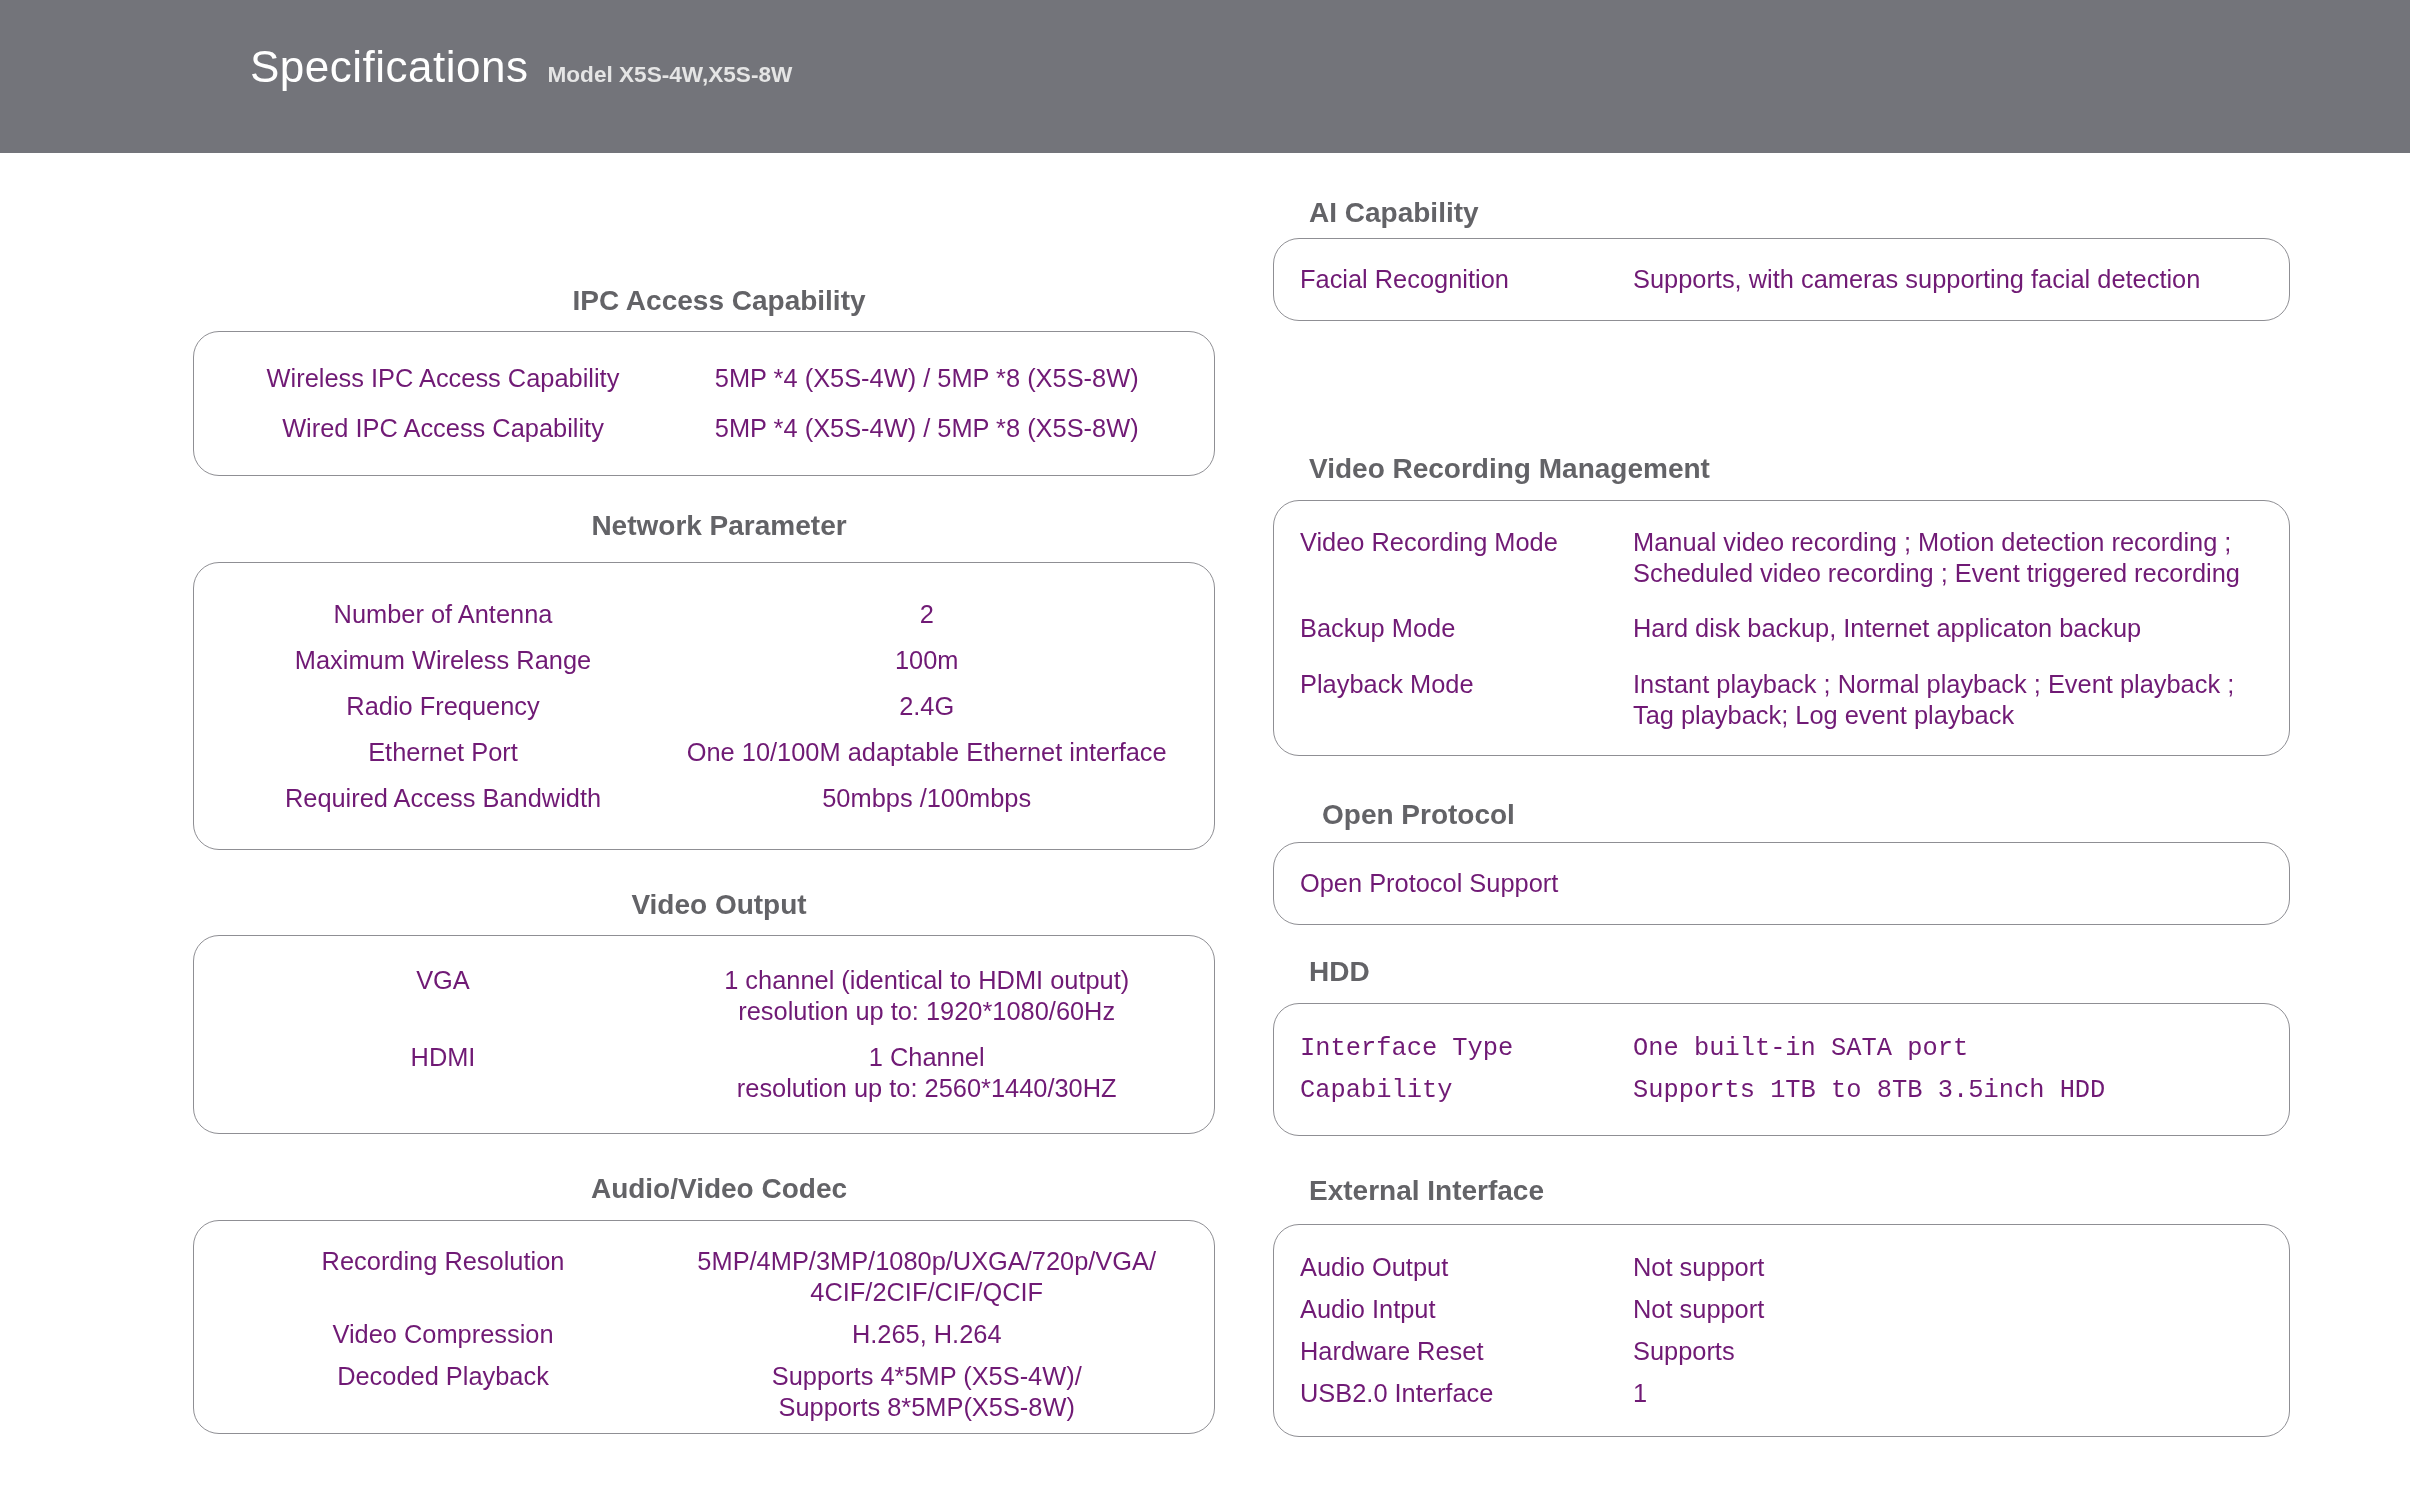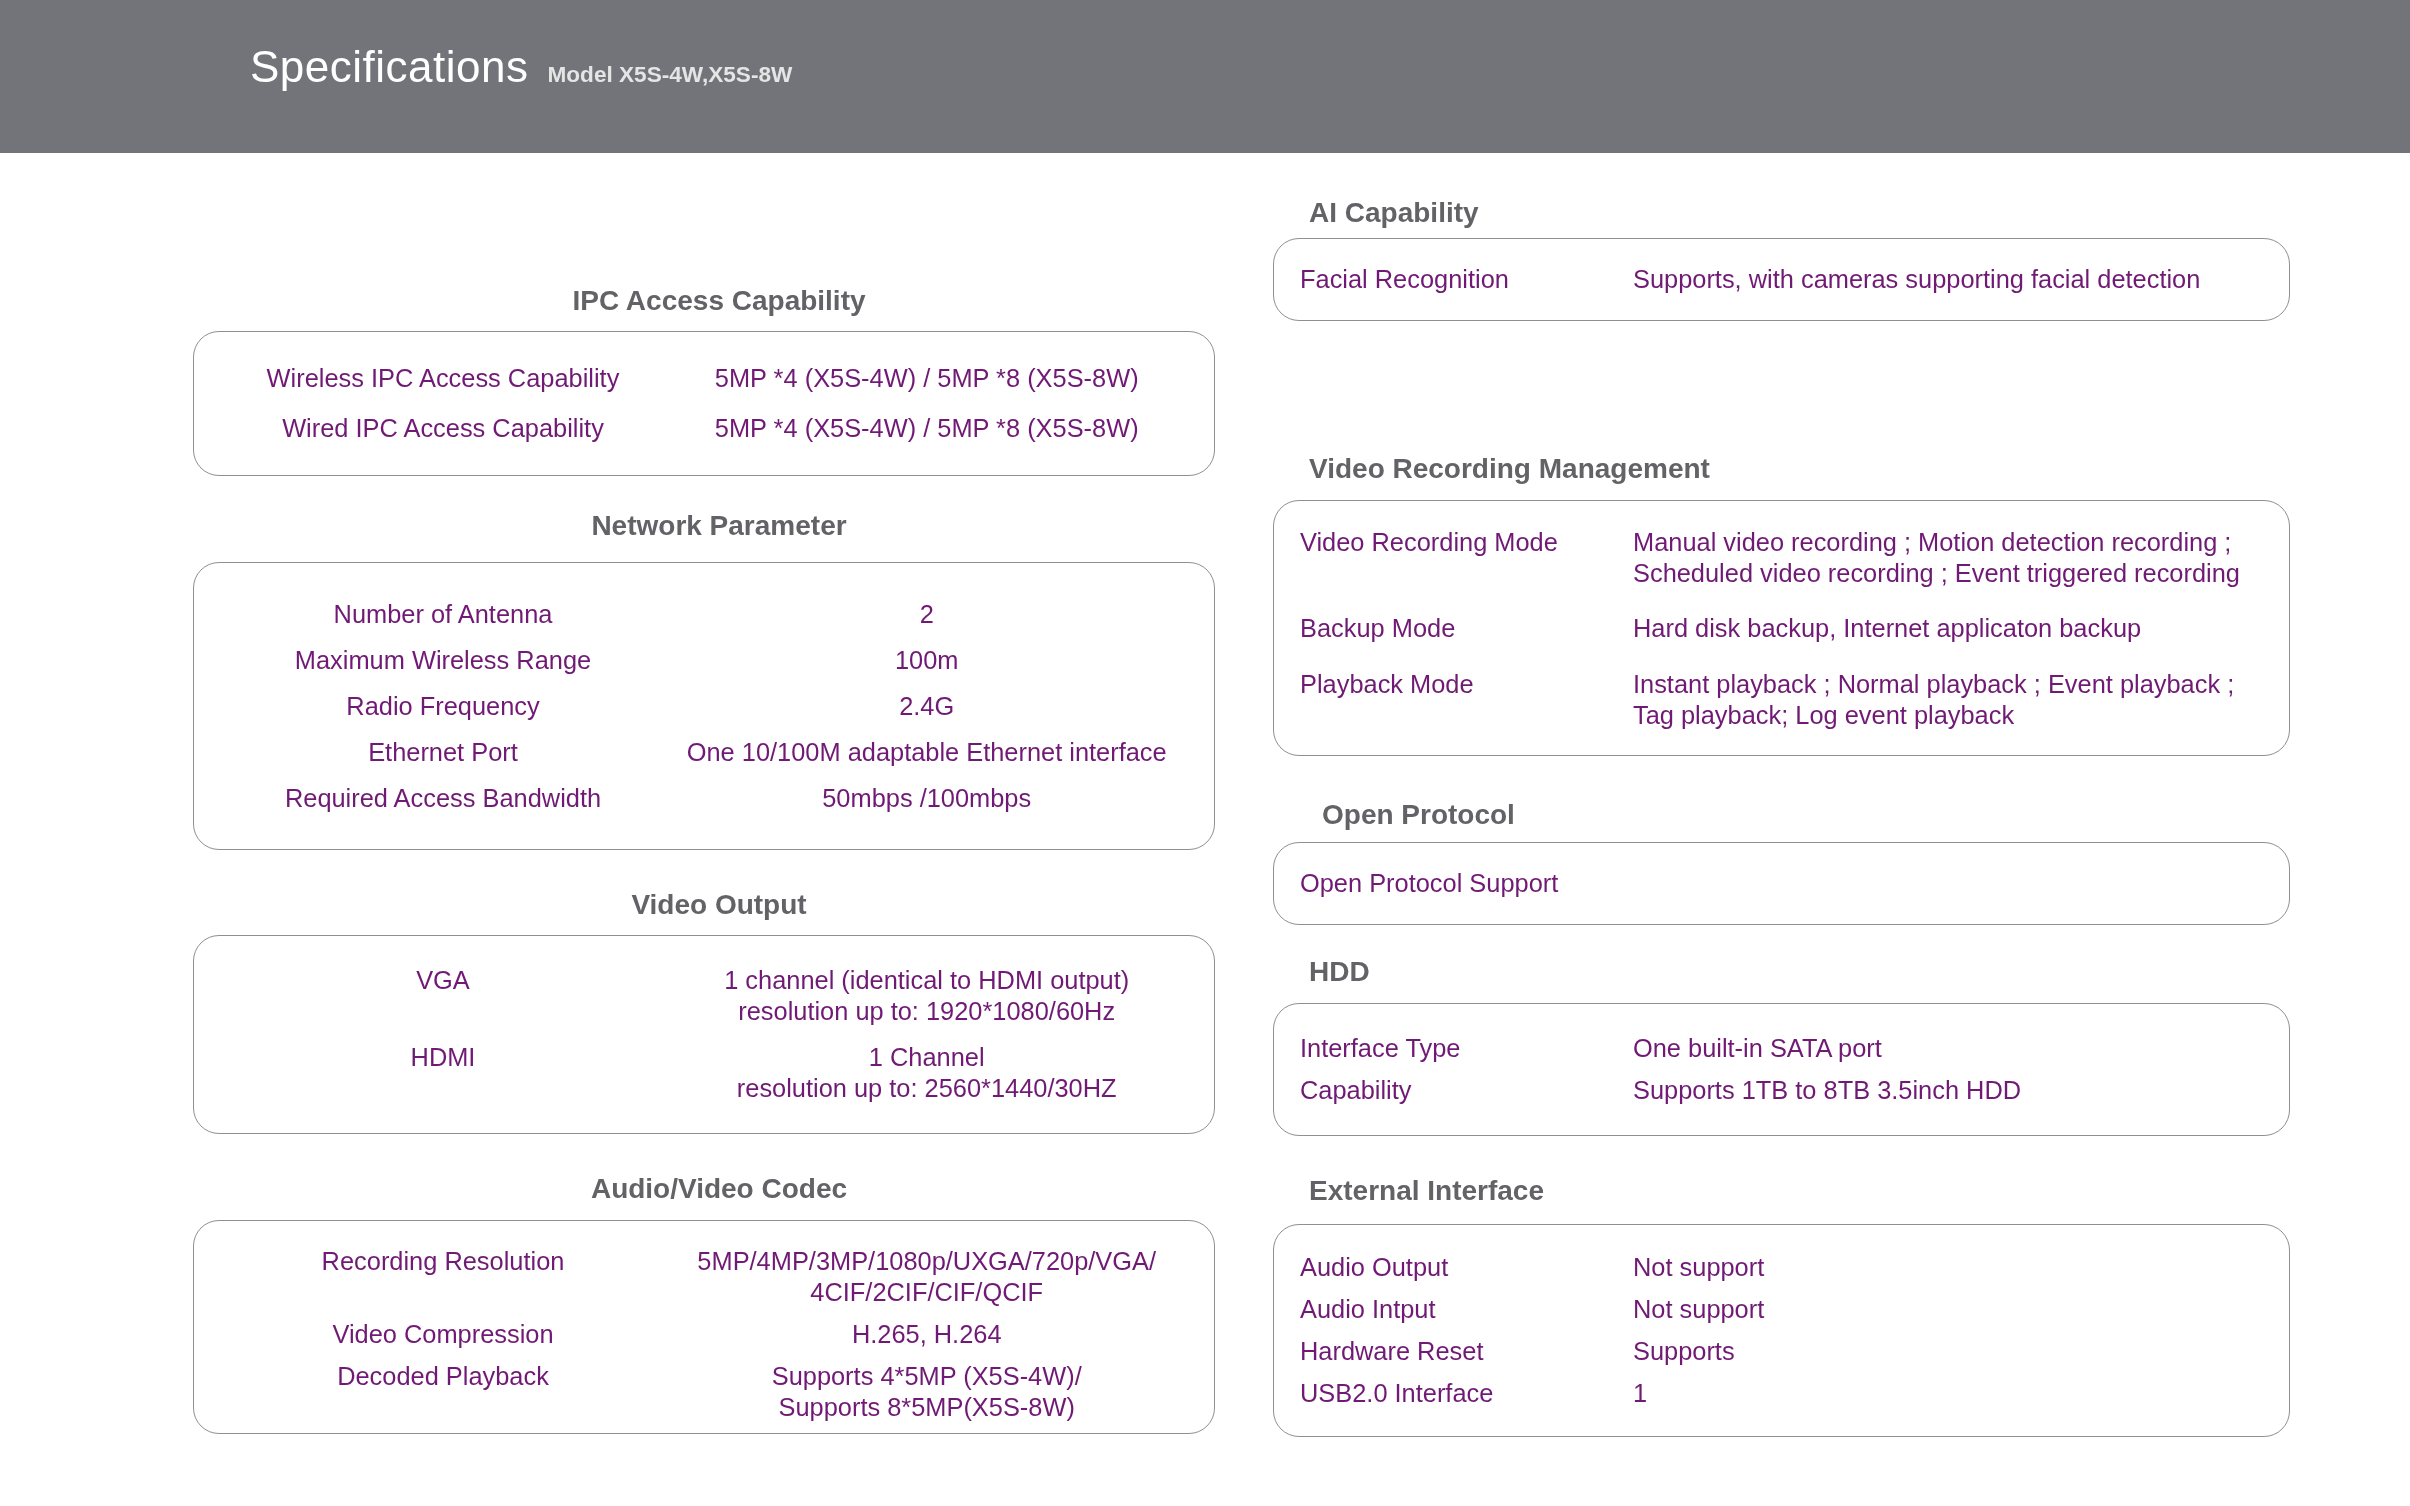--- a/index.html
+++ b/index.html
@@ -103,21 +103,21 @@
 
   .spec-label, .spec-value { white-space: nowrap; }
 
   
   .c0 .s0 .spec-row { padding: 9.4px 0; }
   .c0 .s1 .spec-row { padding: 7.5px 0;  }
   .c0 .s2 .spec-row + .spec-row { margin-top: 15px; }
   .c0 .s3 .spec-row + .spec-row { margin-top: 11.3px; }
 
   .c1 .s0 .spec-row + .spec-row { margin-top: 24.5px; }
-  .c1 .s3 .spec-row { padding: 5.6px 0; }
+  .c1 .s3 .spec-row { padding: 5.6px 0; font-family: Liberation Mono, monospace; }
   .c1 .s4 .spec-row { padding: 5.6px 0; }
 </style>
 </head>
 <body>
 
 <div class="header-bar">
   <div class="page-title">Specifications</div>
   <div class="model-label">Model X5S-4W,X5S-8W</div>
 </div>
 

